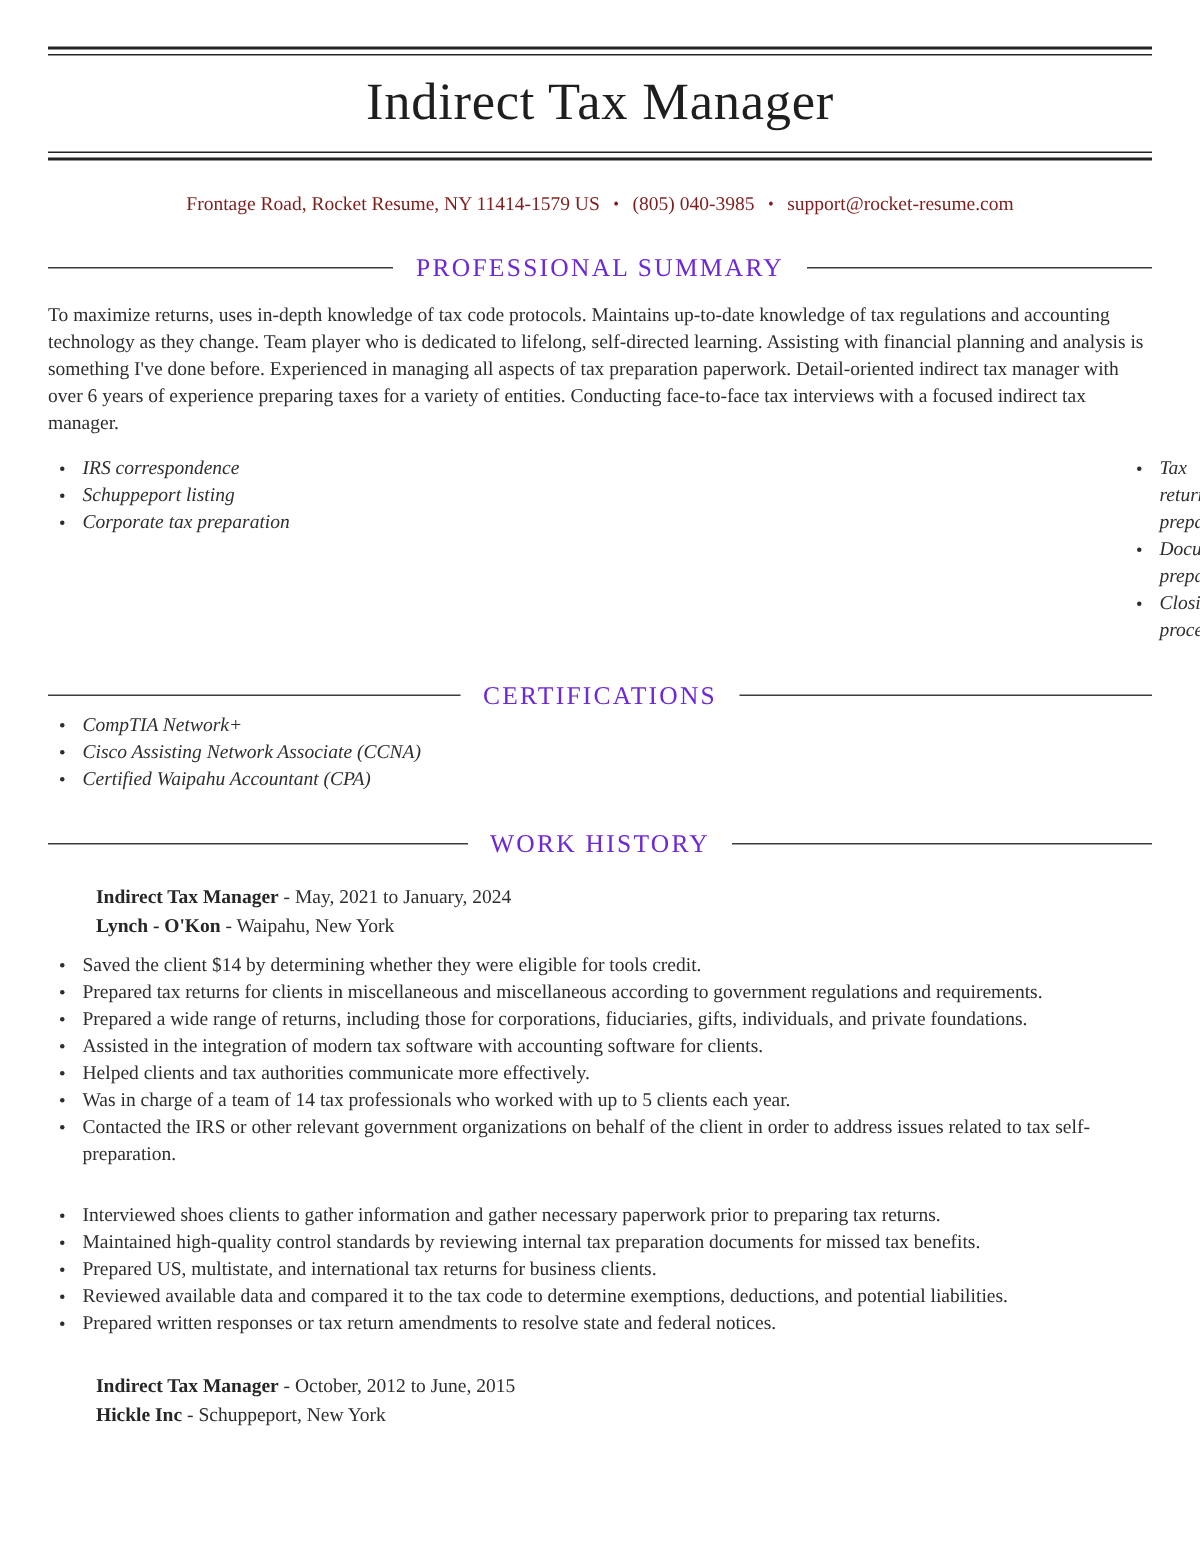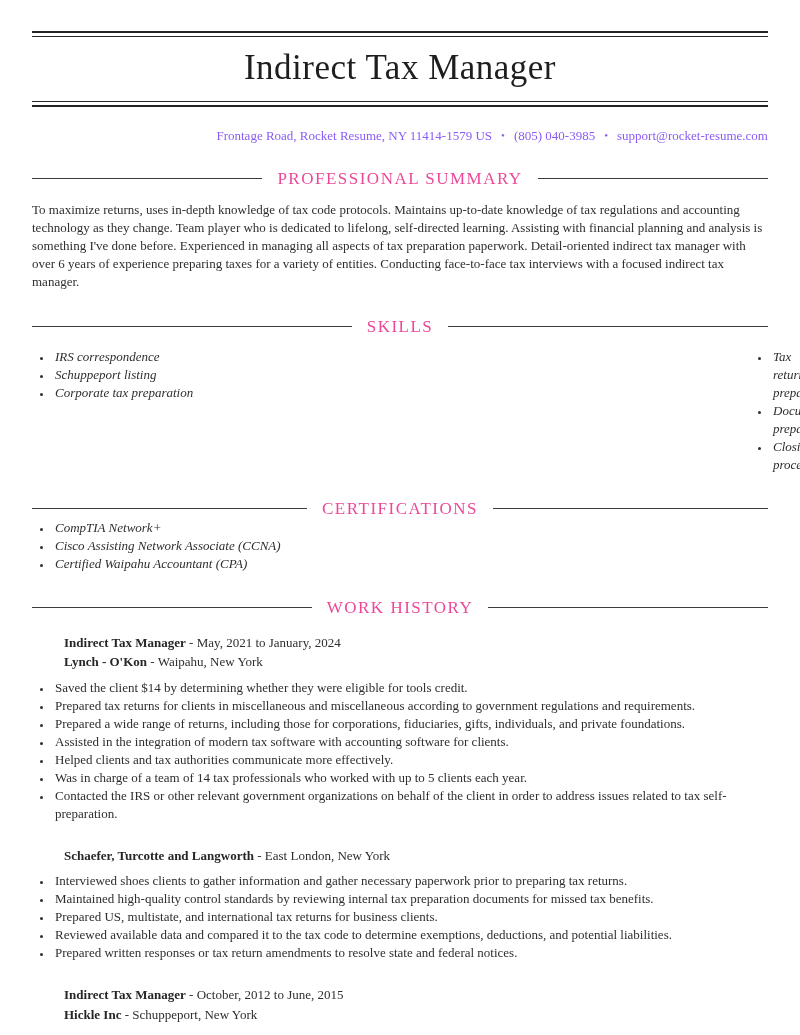--- a/index.html
+++ b/index.html
@@ -24,40 +24,40 @@
     text-align: center;
     font-size: 35px;
     font-weight: 400;
     letter-spacing: 0.5px;
     color: #1e1e1e;
     line-height: 1.3;
   }
 
   .contact-line {
     margin-top: 21px;
-    text-align: right;
+    text-align: center;
     font-size: 13px;
-    color: #8b5cf6;
+    color: #7f1d1d;
     white-space: nowrap;
   }
   .contact-line .sep { margin: 0 9px; font-size: 11px; vertical-align: 1px; }
 
   .sec-head {
     display: flex;
     align-items: center;
     gap: 15px;
     margin-top: 25px;
   }
   .sec-head .hline { flex: 1 1 auto; border-top: 1px solid #3c3c3c; height: 0; }
   .sec-head h2 {
     margin: 0;
     font-size: 17px;
     font-weight: 400;
     letter-spacing: 1.5px;
-    color: #ec4899;
+    color: #6d28d9;
     white-space: nowrap;
   }
 
   .summary-text {
     margin: 12px 0 0 0;
     line-height: 18.2px;
     color: #2e2e2e;
   }
 
   ul.blist { margin: 0; padding-left: 21px; }
@@ -93,25 +93,20 @@
     <span>Frontage Road, Rocket Resume, NY 11414-1579 US</span><span class="sep">•</span><span>(805) 040-3985</span><span class="sep">•</span><span>support@rocket-resume.com</span>
   </div>
 
   <div class="sec-head">
     <span class="hline"></span>
     <h2>PROFESSIONAL SUMMARY</h2>
     <span class="hline"></span>
   </div>
   <p class="summary-text">To maximize returns, uses in-depth knowledge of tax code protocols. Maintains up-to-date knowledge of tax regulations and accounting technology as they change. Team player who is dedicated to lifelong, self-directed learning. Assisting with financial planning and analysis is something I've done before. Experienced in managing all aspects of tax preparation paperwork. Detail-oriented indirect tax manager with over 6 years of experience preparing taxes for a variety of entities. Conducting face-to-face tax interviews with a focused indirect tax manager.</p>
 
-  <div class="sec-head">
-    <span class="hline"></span>
-    <h2>SKILLS</h2>
-    <span class="hline"></span>
-  </div>
   <div class="skills-cols">
     <div class="skills-col left">
       <ul class="blist">
         <li>IRS correspondence</li>
         <li>Schuppeport listing</li>
         <li>Corporate tax preparation</li>
       </ul>
     </div>
     <div class="skills-col right">
       <ul class="blist">
@@ -153,23 +148,20 @@
         <li>Prepared tax returns for clients in miscellaneous and miscellaneous according to government regulations and requirements.</li>
         <li>Prepared a wide range of returns, including those for corporations, fiduciaries, gifts, individuals, and private foundations.</li>
         <li>Assisted in the integration of modern tax software with accounting software for clients.</li>
         <li>Helped clients and tax authorities communicate more effectively.</li>
         <li>Was in charge of a team of 14 tax professionals who worked with up to 5 clients each year.</li>
         <li>Contacted the IRS or other relevant government organizations on behalf of the client in order to address issues related to tax self-preparation.</li>
       </ul>
     </div>
 
     <div class="job" style="margin-top:23px">
-      <div class="job-line">
-        <b>Schaefer, Turcotte and Langworth</b><span class="sep-dash"> - </span><span>East London, New York</span>
-      </div>
       <ul class="blist">
         <li>Interviewed shoes clients to gather information and gather necessary paperwork prior to preparing tax returns.</li>
         <li>Maintained high-quality control standards by reviewing internal tax preparation documents for missed tax benefits.</li>
         <li>Prepared US, multistate, and international tax returns for business clients.</li>
         <li>Reviewed available data and compared it to the tax code to determine exemptions, deductions, and potential liabilities.</li>
         <li>Prepared written responses or tax return amendments to resolve state and federal notices.</li>
       </ul>
     </div>
 
     <div class="job" style="margin-top:23px">

